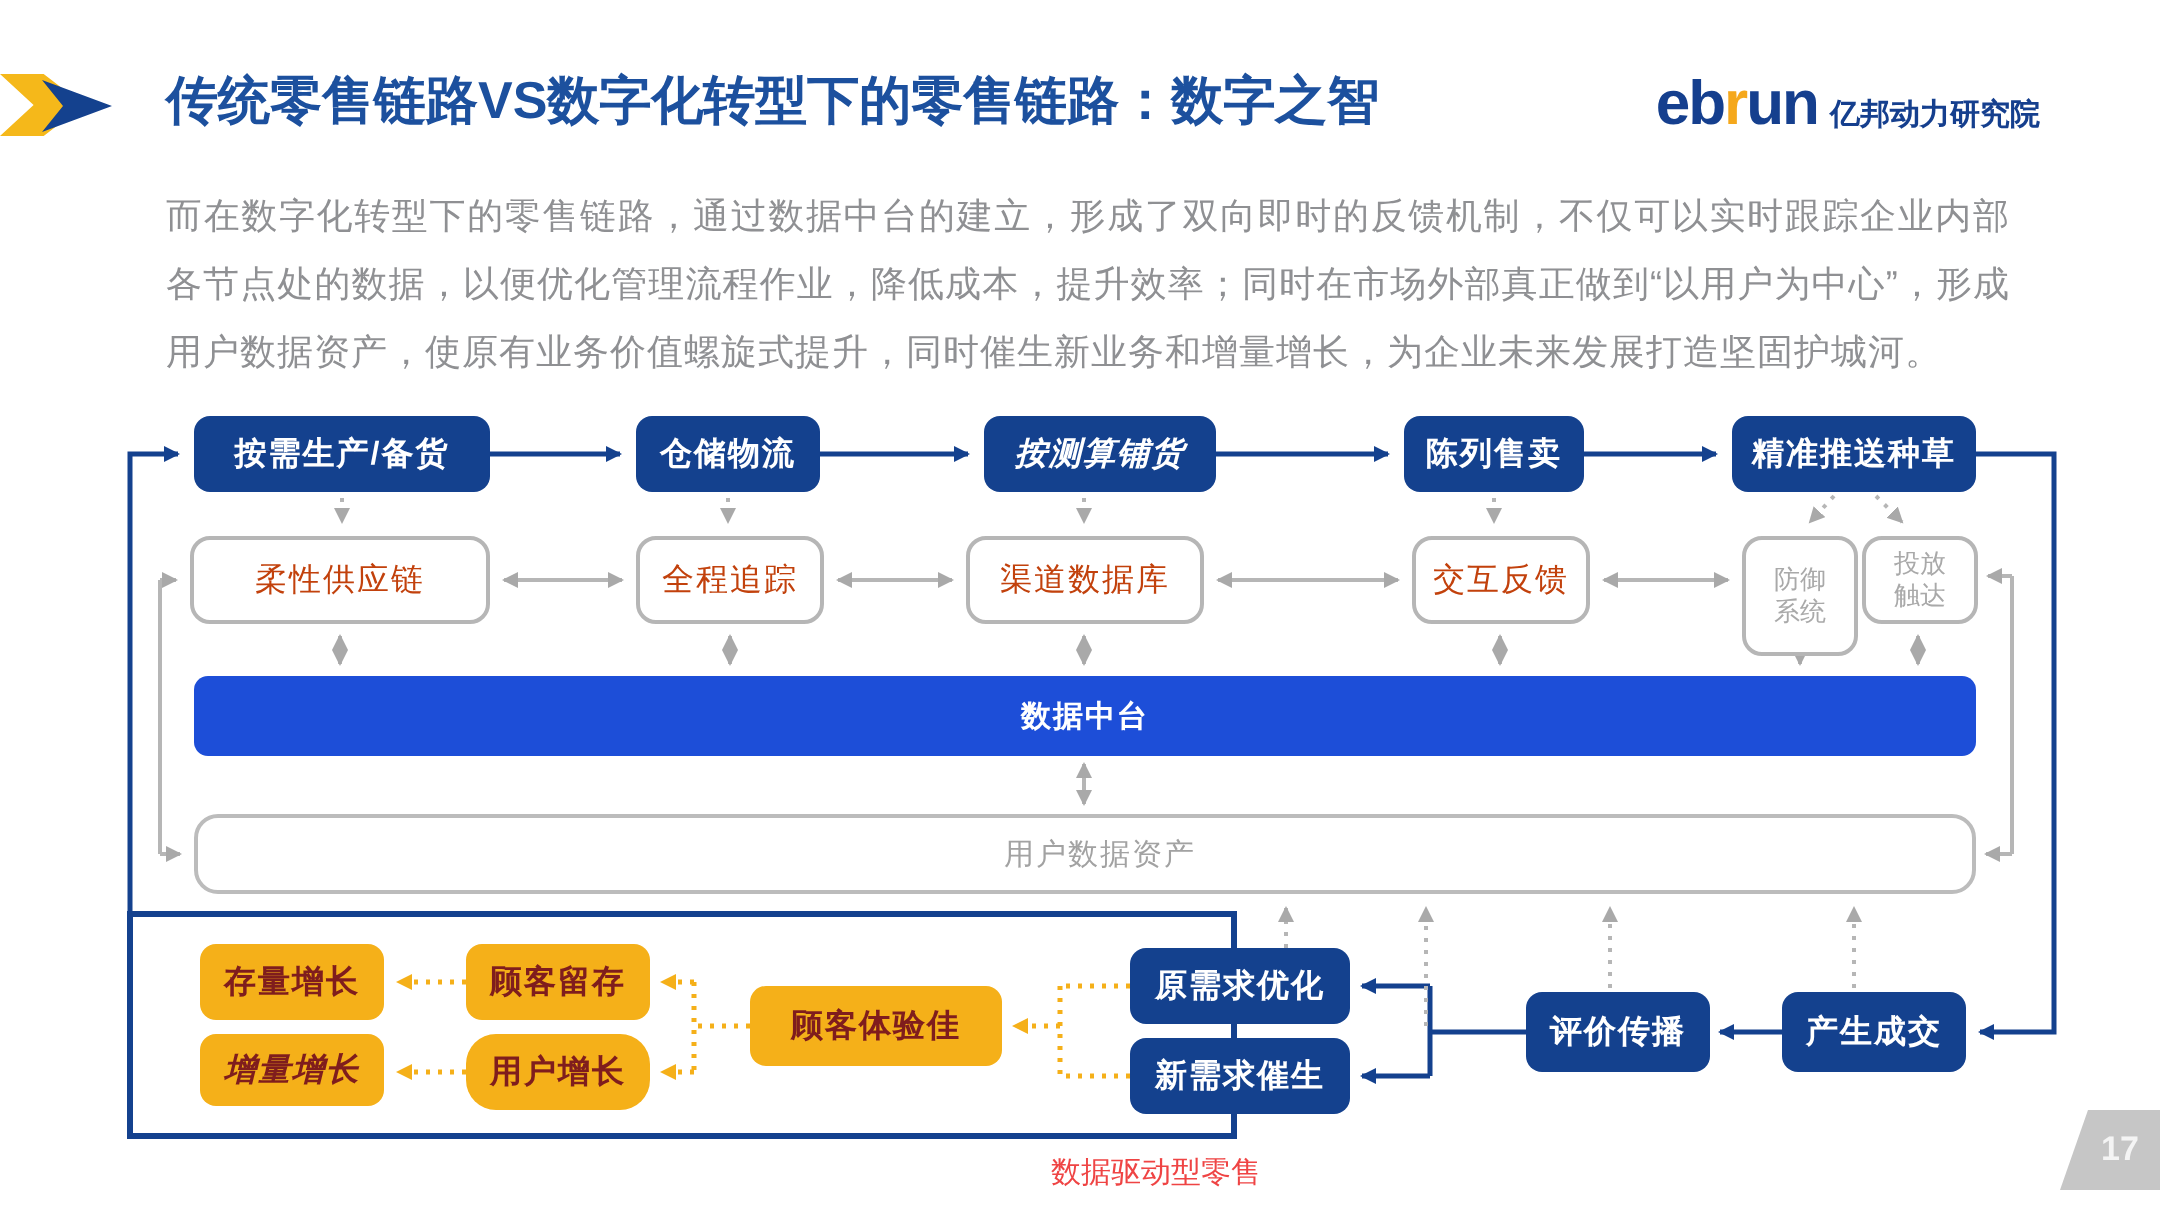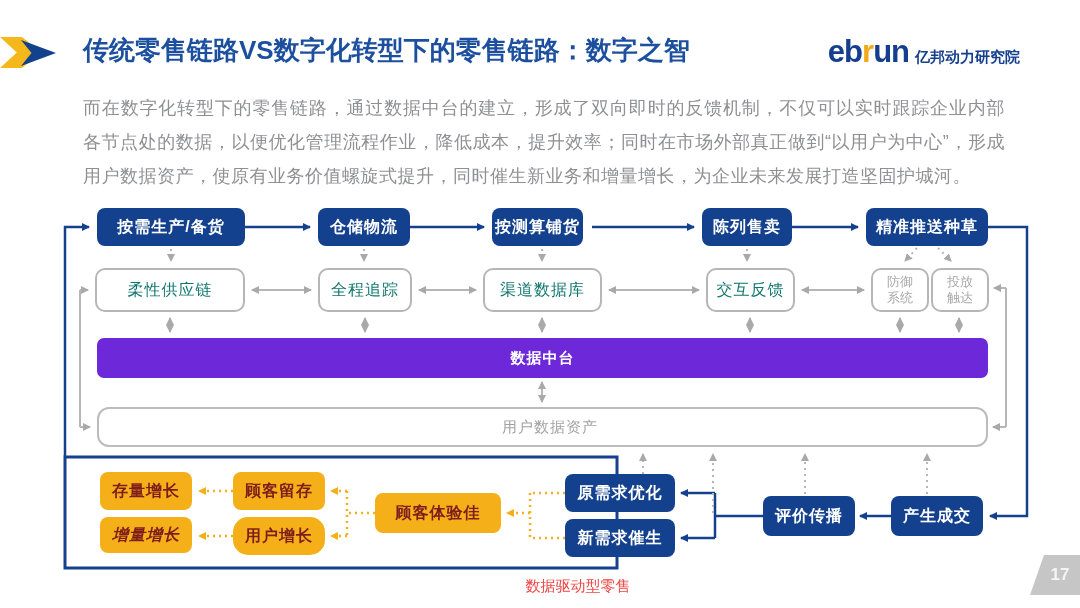--- a/index.html
+++ b/index.html
@@ -23,25 +23,25 @@
 
   
   .intro{position:absolute;left:83px;top:91px;width:922px;font-size:18px;line-height:34px;
     color:#8f9093;text-align:justify;letter-spacing:0.5px;}
 
   
   .connectors{position:absolute;left:0;top:0;width:1080px;height:608px;z-index:1;}
   .bx{position:absolute;display:flex;align-items:center;justify-content:center;
     box-sizing:border-box;text-align:center;z-index:2;}
   .bx-blue{background:#14418e;color:#fff;font-weight:bold;font-size:16px;border-radius:8px;letter-spacing:1px;}
-  .bx-gray{background:#fff;border:2px solid #b6b6b6;color:#0f766e;font-size:16px;border-radius:10px;letter-spacing:1px;}
+  .bx-gray{background:#fff;border:2px solid #b6b6b6;color:#c2410c;font-size:16px;border-radius:10px;letter-spacing:1px;}
   .bx-gray-sm{background:#fff;border:2px solid #b6b6b6;color:#a9a9a9;font-size:13px;border-radius:10px;
     flex-direction:column;line-height:16px;}
   .bx-yellow{background:#f5b019;color:#7f1d1d;font-weight:bold;font-size:16px;border-radius:8px;letter-spacing:1px;}
-  .bar-mid{background:#6d28d9;color:#fff;font-weight:bold;font-size:15px;border-radius:7px;letter-spacing:1px;}
+  .bar-mid{background:#1d4ed8;color:#fff;font-weight:bold;font-size:15px;border-radius:7px;letter-spacing:1px;}
   .bar-assets{background:#fff;border:2px solid #bcbcbc;color:#a2a2a2;font-size:15px;border-radius:12px;letter-spacing:1px;padding-left:15px;}
   .zone-label{position:absolute;left:503px;top:577px;width:150px;text-align:center;
     font-size:15px;color:#ef4444;z-index:2;}
 
   
   .page-tag{position:absolute;right:0;bottom:13px;width:50px;height:40px;background:#c6c6c6;
     clip-path:polygon(28% 0,100% 0,100% 100%,0 100%);display:flex;align-items:center;
     justify-content:center;padding-left:10px;box-sizing:border-box;
     color:#f4f4f4;font-weight:bold;font-size:17px;z-index:2;}
 </style>
@@ -126,29 +126,29 @@
       <path d="M375 513H347M347 491V536"></path>
       <path d="M347 491H331" marker-end="url(#my)"></path>
       <path d="M347 536H331" marker-end="url(#my)"></path>
       <path d="M565 493H530M565 538H530M530 493V538"></path>
       <path d="M530 513H507" marker-end="url(#my)"></path>
     </g>
   </svg>
 
   <div class="bx bx-blue" style="left:97px;top:208px;width:148px;height:38px;">按需生产/备货</div>
   <div class="bx bx-blue" style="left:318px;top:208px;width:92px;height:38px;">仓储物流</div>
-  <div class="bx bx-blue" style="left:492px;top:208px;width:91px;height:38px;">按测算铺货</div>
+  <div class="bx bx-blue" style="left:492px;top:208px;width:116px;height:38px;font-style:italic;">按测算铺货</div>
   <div class="bx bx-blue" style="left:702px;top:208px;width:90px;height:38px;">陈列售卖</div>
   <div class="bx bx-blue" style="left:866px;top:208px;width:122px;height:38px;">精准推送种草</div>
 
   <div class="bx bx-gray" style="left:95px;top:268px;width:150px;height:44px;">柔性供应链</div>
   <div class="bx bx-gray" style="left:318px;top:268px;width:94px;height:44px;">全程追踪</div>
   <div class="bx bx-gray" style="left:483px;top:268px;width:119px;height:44px;">渠道数据库</div>
   <div class="bx bx-gray" style="left:706px;top:268px;width:89px;height:44px;">交互反馈</div>
-  <div class="bx bx-gray-sm" style="left:871px;top:268px;width:58px;height:44px;">
+  <div class="bx bx-gray-sm" style="left:871px;top:268px;width:58px;height:60px;">
     <span>防御</span>
     <span>系统</span>
   </div>
   <div class="bx bx-gray-sm" style="left:931px;top:268px;width:58px;height:44px;">
     <span>投放</span>
     <span>触达</span>
   </div>
 
   <div class="bx bar-mid" style="left:97px;top:338px;width:891px;height:40px;">数据中台</div>
   <div class="bx bar-assets" style="left:97px;top:407px;width:891px;height:40px;">用户数据资产</div>

